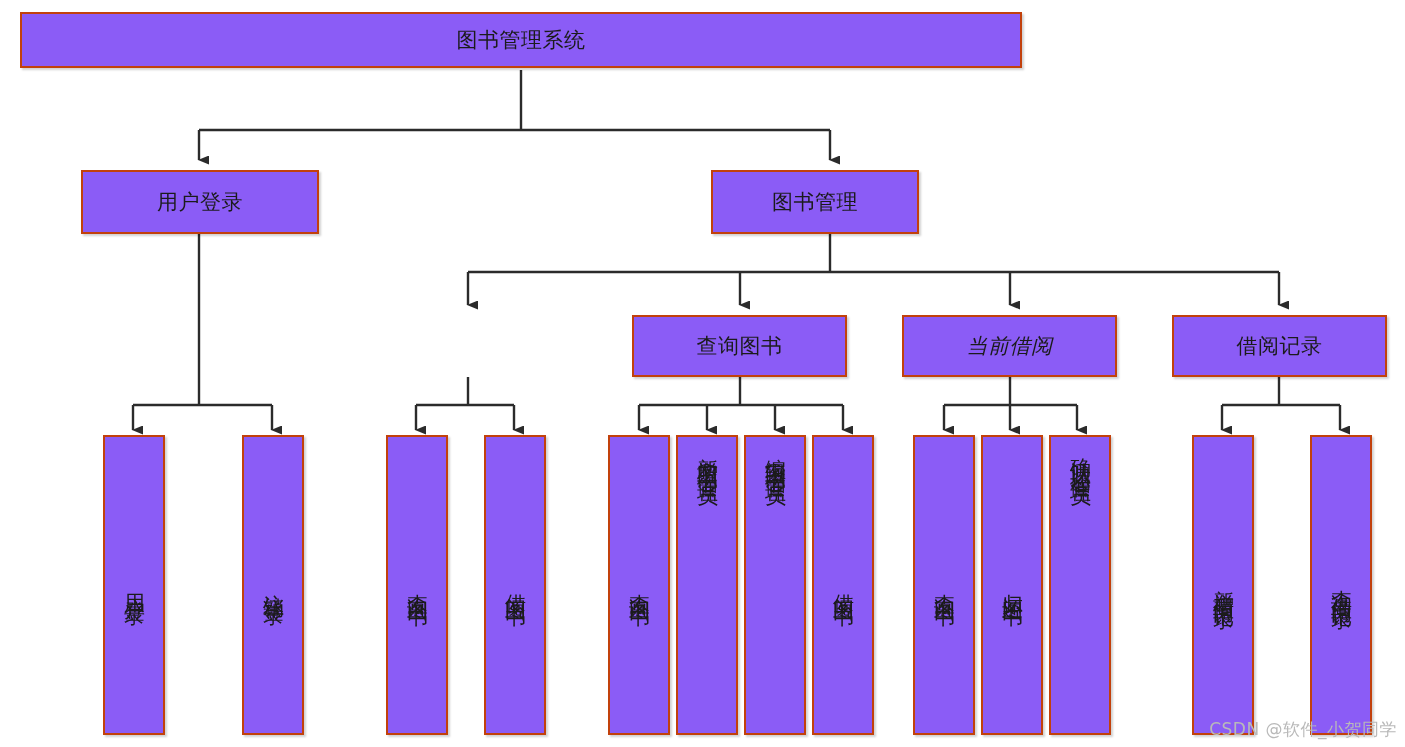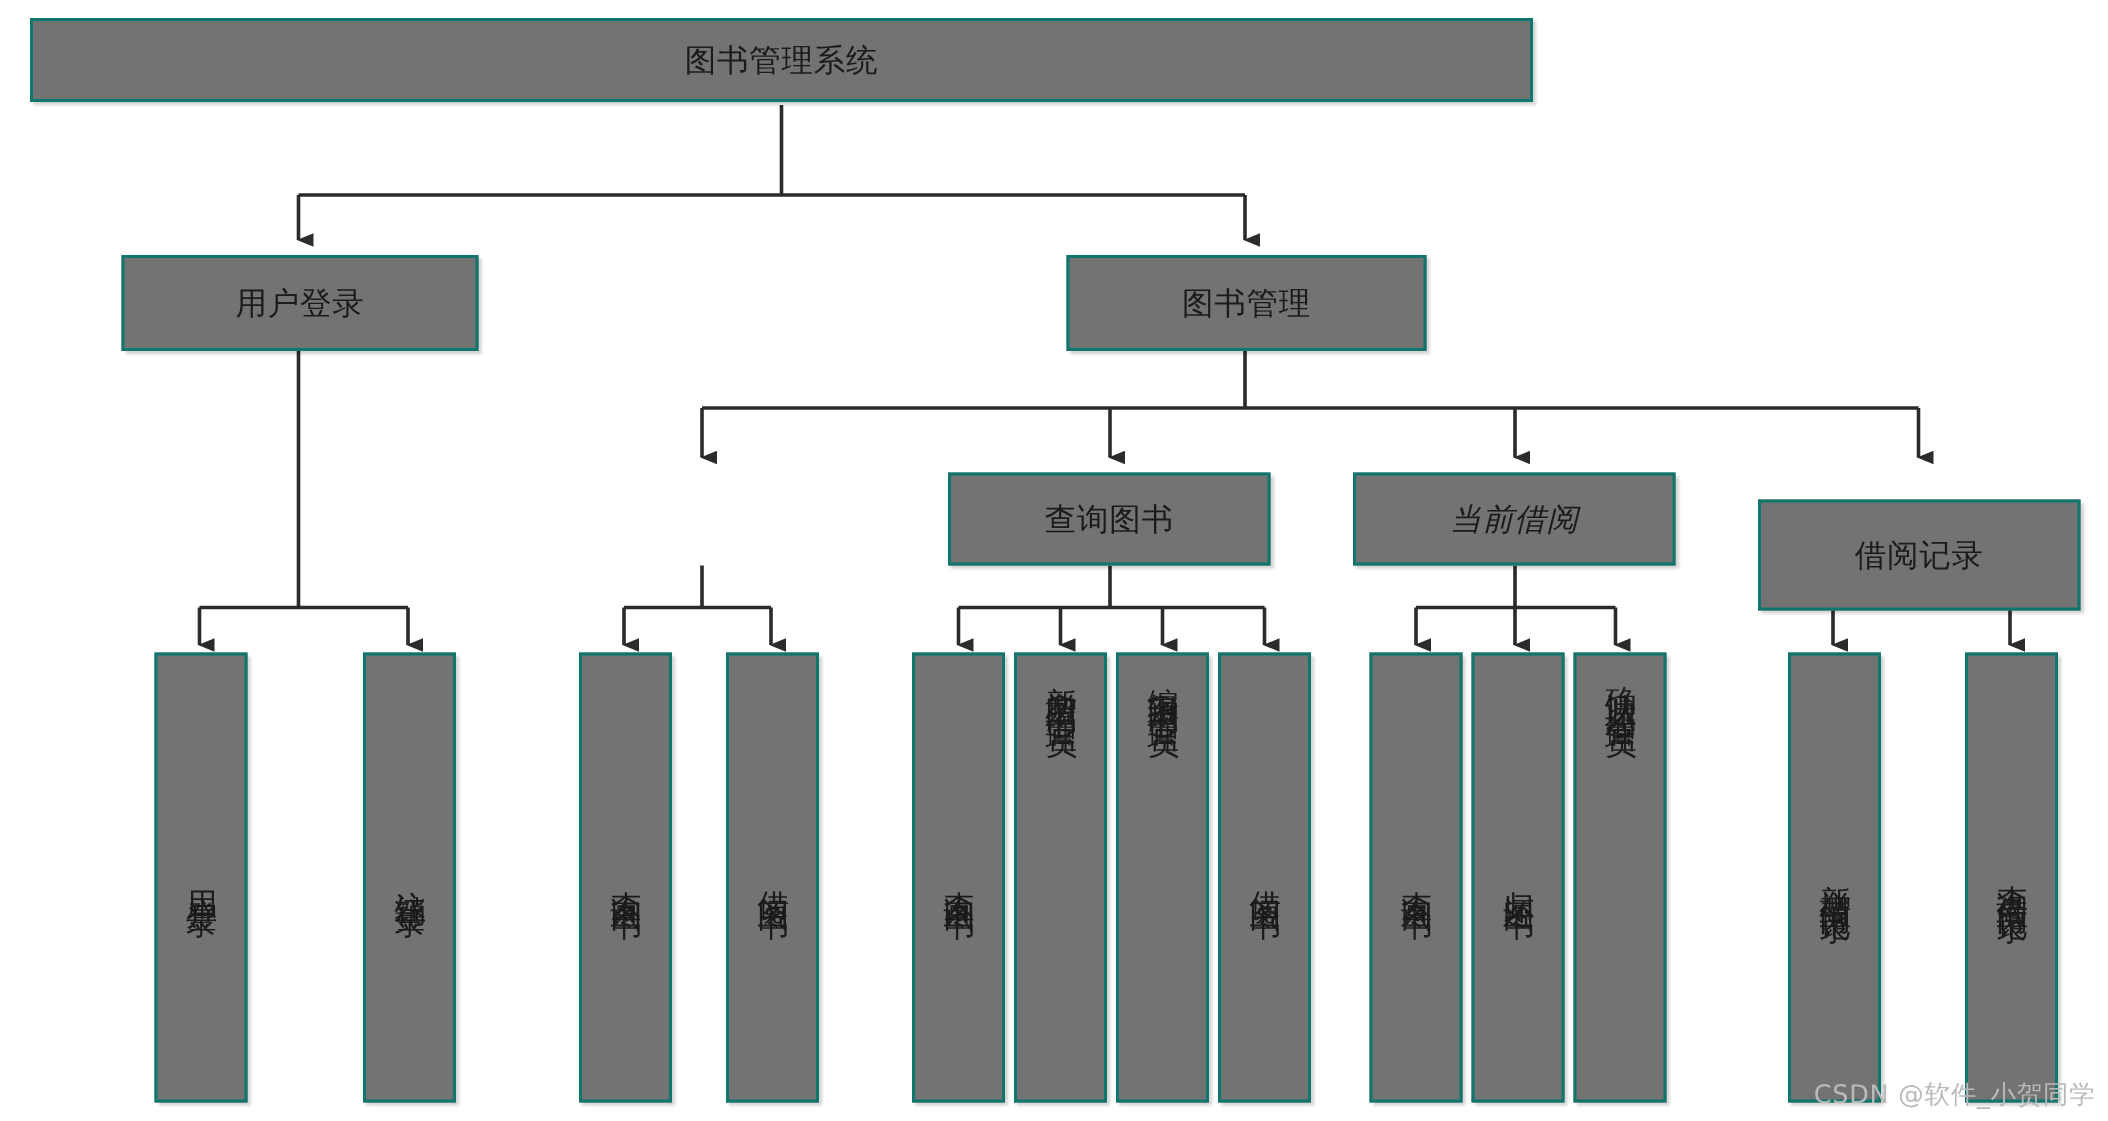--- a/index.html
+++ b/index.html
@@ -21,22 +21,22 @@
     position: absolute;
     left: 0;
     top: 0;
     width: 1405px;
     height: 747px;
     pointer-events: none;
   }
   .node {
     position: absolute;
     box-sizing: border-box;
-    border: 2px solid #0f766e;
-    background: #737373;
+    border: 2px solid #c2410c;
+    background: #8b5cf6;
     box-shadow: 2px 2px 2px rgba(0,0,0,0.18);
     display: flex;
     align-items: center;
     justify-content: center;
     color: #1b1b1b;
   }
   .node .label {
     font-size: 21px;
     line-height: 1.15;
     letter-spacing: 0.5px;
@@ -125,31 +125,31 @@
     </g>
   </svg>
 
   <div class="node" style="left:20px; top:12px; width:1002px; height:56px;">
     <span class="label">图书管理系统</span>
   </div>
 
   <div class="node" style="left:81px; top:170px; width:238px; height:64px;">
     <span class="label">用户登录</span>
   </div>
-  <div class="node" style="left:711px; top:170px; width:240px; height:64px;">
+  <div class="node" style="left:711px; top:170px; width:208px; height:64px;">
     <span class="label">图书管理</span>
   </div>
 
   <div class="node" style="left:632px; top:315px; width:215px; height:62px;">
     <span class="label">查询图书</span>
   </div>
   <div class="node" style="left:902px; top:315px; width:215px; height:62px;font-style:italic;">
     <span class="label">当前借阅</span>
   </div>
-  <div class="node" style="left:1172px; top:315px; width:215px; height:74px;margin-top:18px;">
+  <div class="node" style="left:1172px; top:315px; width:215px; height:62px;">
     <span class="label">借阅记录</span>
   </div>
 
   <div class="node leaf short" style="left:103px; top:435px; width:62px; height:300px;">
     <span class="label">用户登录</span>
   </div>
   <div class="node leaf short" style="left:242px; top:435px; width:62px; height:300px;">
     <span class="label">注销登录</span>
   </div>
 

